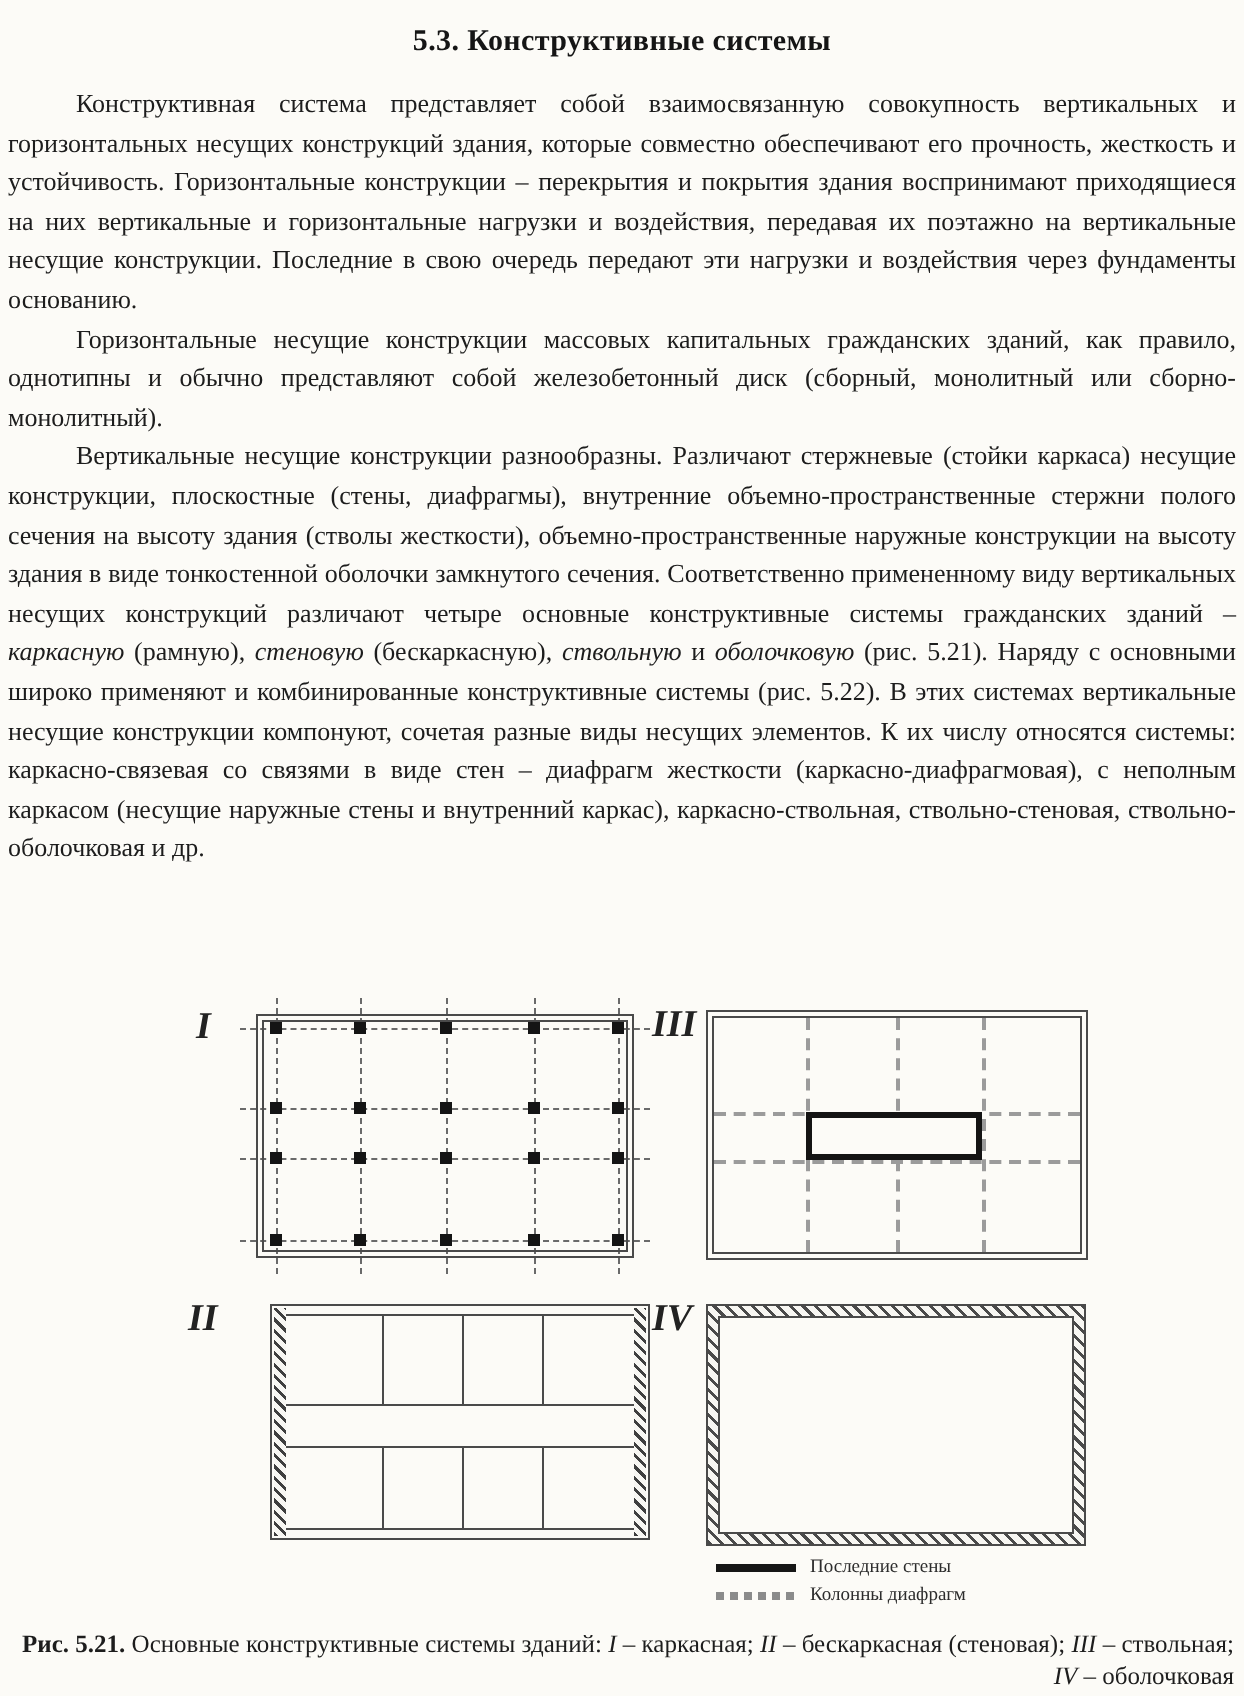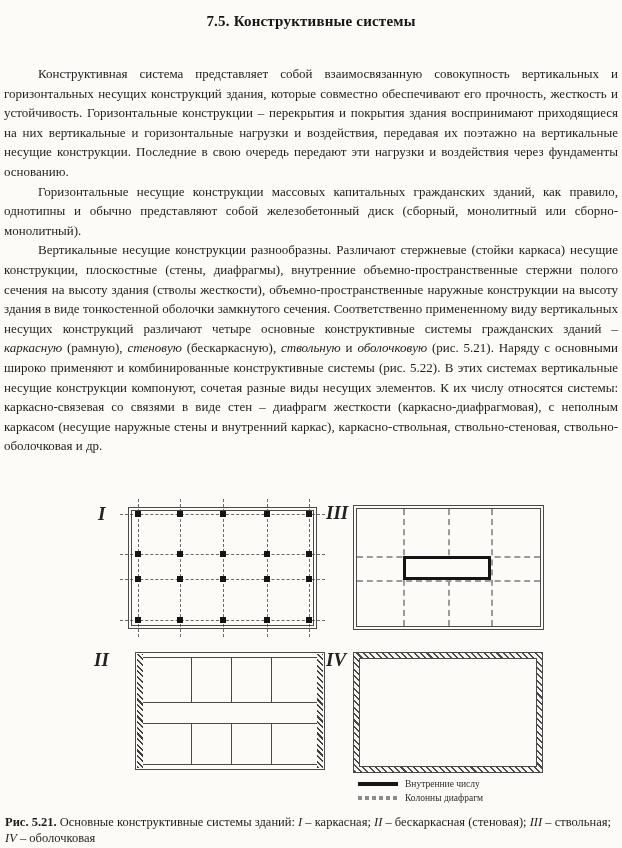--- a/index.html
+++ b/index.html
@@ -6,21 +6,21 @@
   .page{
     position:relative;width:622px;height:848px;margin:0 auto;
     background:#fcfbf7;overflow:hidden;color:#1c1c1c;
     font-family:"Liberation Serif","DejaVu Serif",serif;
   }
   
   .title{
     position:absolute;top:13px;left:0;width:100%;text-align:center;
     font-weight:bold;font-size:15px;letter-spacing:.2px;color:#151515;
   }
-  .bodytext{position:absolute;top:64px;left:4px;right:4px;}
+  .bodytext{position:absolute;top:42px;left:4px;right:4px;}
   .bodytext p{
     margin:0;text-indent:34px;text-align:justify;
     font-size:13px;line-height:19.6px;color:#1d1d1d;
   }
   .it{font-style:italic;}
   .bd{font-weight:bold;}
   
   .dlabel{
     position:absolute;font-style:italic;font-weight:bold;font-size:19px;color:#222;
   }
@@ -55,29 +55,29 @@
   .sw{flex:0 0 auto;}
   .sw-hatch{width:44px;height:7px;
     background:repeating-linear-gradient(45deg,#1e1e1e 0 2px,#fcfbf7 2px 4.5px);}
   .sw-double{width:44px;height:5px;border-top:1.5px solid #2a2a2a;border-bottom:1.5px solid #2a2a2a;box-sizing:content-box;}
   .sw-solid{width:40px;height:4px;background:#161616;}
   .sw-cols{width:40px;height:4px;
     background:repeating-linear-gradient(90deg,#8b8b8b 0 4px,#fcfbf7 4px 7px);}
   
   .caption{
     position:absolute;left:5px;top:814px;width:612px;
-    font-size:12.5px;line-height:16px;color:#1d1d1d;text-align:left;
+    font-size:12.5px;line-height:16px;color:#1d1d1d;text-align:right;
   }
 </style>
 </head>
 <body>
 
 <div class="page">
 
-  <div class="title">7.5. Конструктивные системы</div>
+  <div class="title">5.3. Конструктивные системы</div>
 
   <div class="bodytext">
     <p><span>Конструктивная система представляет собой взаимосвязанную совокупность вертикальных и горизонтальных несущих конструкций здания, которые совместно обеспечивают его прочность, жесткость и устойчивость. Горизонтальные конструкции – перекрытия и покрытия здания воспринимают приходящиеся на них вертикальные и горизонтальные нагрузки и воздействия, передавая их поэтажно на вертикальные несущие конструкции. Последние в свою очередь передают эти нагрузки и воздействия через фундаменты основанию.</span></p>
     <p><span>Горизонтальные несущие конструкции массовых капитальных гражданских зданий, как правило, однотипны и обычно представляют собой железобетонный диск (сборный, монолитный или сборно-монолитный).</span></p>
     <p><span>Вертикальные несущие конструкции разнообразны. Различают стержневые (стойки каркаса) несущие конструкции, плоскостные (стены, диафрагмы), внутренние объемно-пространственные стержни полого сечения на высоту здания (стволы жесткости), объемно-пространственные наружные конструкции на высоту здания в виде тонкостенной оболочки замкнутого сечения. Соответственно примененному виду вертикальных несущих конструкций различают четыре основные конструктивные системы гражданских зданий – </span><span class="it">каркасную</span><span> (рамную), </span><span class="it">стеновую</span><span> (бескаркасную), </span><span class="it">ствольную</span><span> и </span><span class="it">оболочковую</span><span> (рис. 5.21). Наряду с основными широко применяют и комбинированные конструктивные системы (рис. 5.22). В этих системах вертикальные несущие конструкции компонуют, сочетая разные виды несущих элементов. К их числу относятся системы: каркасно-связевая со связями в виде стен – диафрагм жесткости (каркасно-диафрагмовая), с неполным каркасом (несущие наружные стены и внутренний каркас), каркасно-ствольная, ствольно-стеновая, ствольно-оболочковая и др.</span></p>
   </div>
 
   <div class="dlabel" style="left:98px;top:503px;">I</div>
   <div id="plan1" class="dframe">
       <div class="vax" style="left: 9px;"></div>
@@ -141,21 +141,21 @@
   <div id="plan4">
     <div class="void"></div>
   </div>
 
   <div class="legend" style="left:128px;top:780px;">
   </div>
 
   <div class="legend" style="left:358px;top:777px;">
     <div class="legend-row">
       <span class="sw sw-solid"></span>
-      <span>Внутренние числу</span>
+      <span>Последние стены</span>
     </div>
     <div class="legend-row">
       <span class="sw sw-cols"></span>
       <span>Колонны диафрагм</span>
     </div>
   </div>
 
   <div class="caption"><span class="bd">Рис. 5.21.</span><span> Основные конструктивные системы зданий: </span><span class="it">I</span><span> – каркасная; </span><span class="it">II</span><span> – бескаркасная (стеновая); </span><span class="it">III</span><span> – ствольная; </span><span class="it">IV</span><span> – оболочковая</span></div>
 
 </div>

